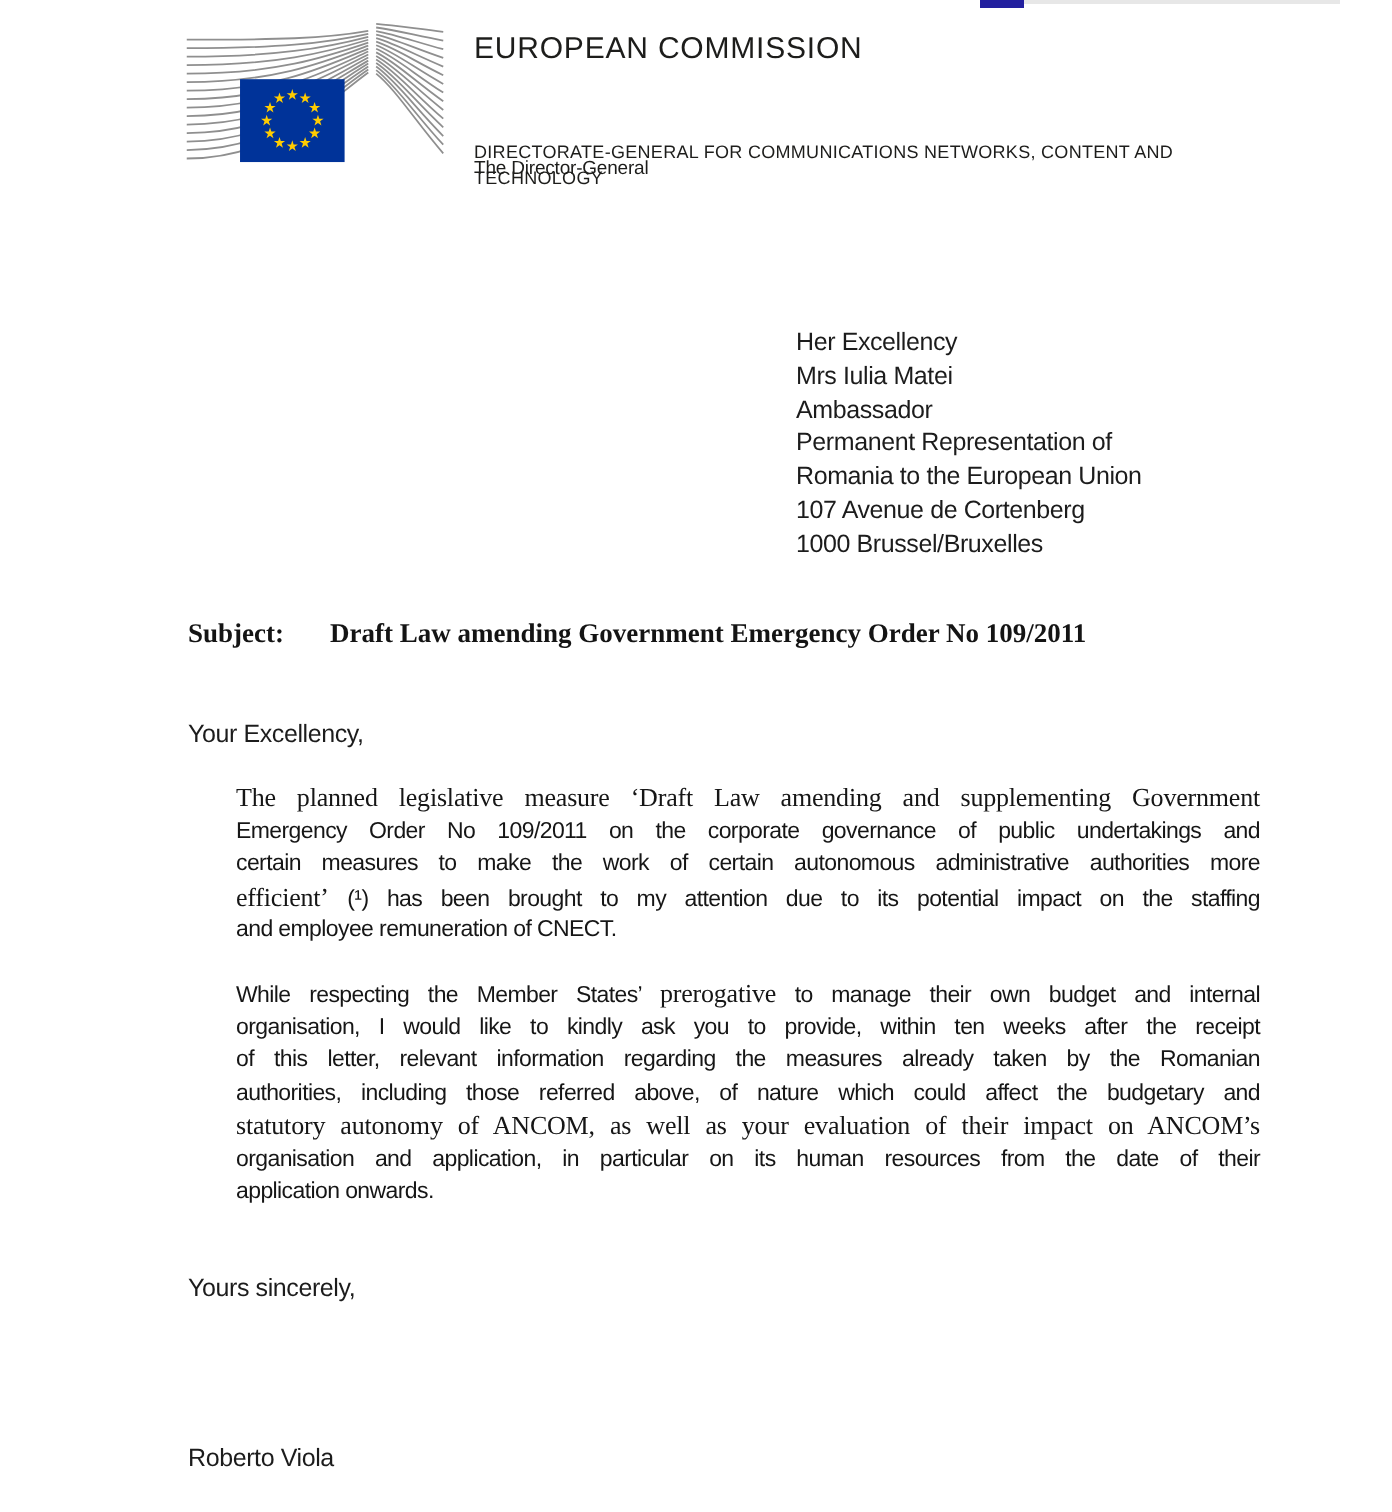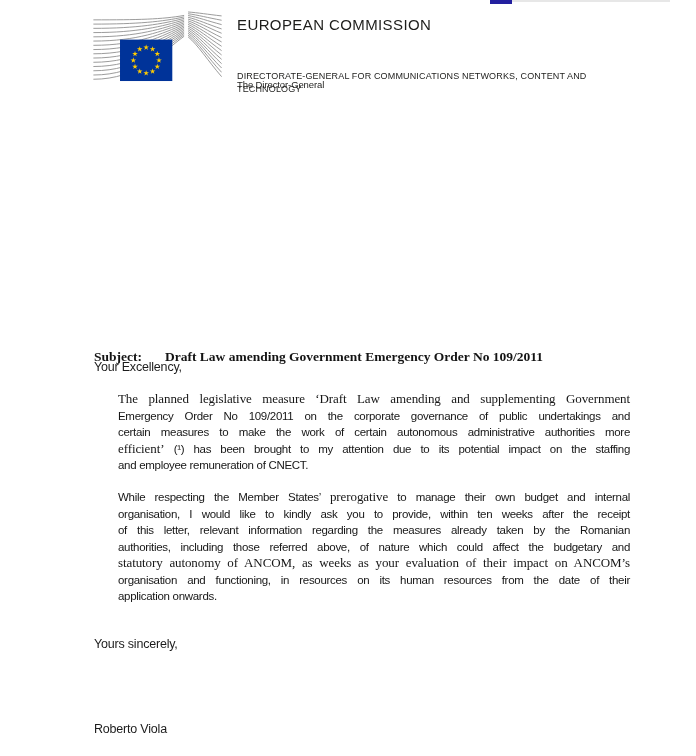--- a/index.html
+++ b/index.html
@@ -30,21 +30,21 @@
     position: absolute; left: 237px; top: 79px;
     font-size: 9.5px; color: #1d1d1b; letter-spacing: -0.1px;
   }
 
   
   .reference { position: absolute; left: 398px; top: 110px; font-size: 12.5px; letter-spacing: -0.2px; line-height: 16px; white-space: nowrap; }
   .recipient { position: absolute; left: 398px; top: 163px; font-size: 12.5px; letter-spacing: -0.2px; line-height: 16.8px; white-space: nowrap; }
 
   
   .subject { position: absolute; left: 94px; top: 309px; display: flex; width: 512px;
-    font-family: "Liberation Serif", serif; font-weight: bold; font-size: 13.5px; color: #141414; margin-top: 40px; }
+    font-family: "Liberation Serif", serif; font-weight: bold; font-size: 13.5px; color: #141414; }
   .subject .label { width: 71px; flex: 0 0 71px; }
 
   
   .salutation { position: absolute; left: 94px; top: 360px; font-size: 12.5px; letter-spacing: -0.2px; }
   .para { position: absolute; left: 94px; width: 512px; font-size: 11.5px; letter-spacing: -0.3px; color: #161616; margin-left: 24px; }
   .para-1 { top: 391px; }
   .para-2 { top: 489px; }
   .bline { height: 16.5px; line-height: 16.5px; text-align: justify; text-align-last: justify; overflow: visible; }
   .bline.last { text-align-last: left; }
   .f-sans  { font-family: "Liberation Sans", sans-serif; font-size: 11.5px; letter-spacing: -0.3px; }
@@ -116,20 +116,29 @@
   </svg>
 
   <div class="institution">EUROPEAN COMMISSION</div>
   <div class="directorate">
     <div>DIRECTORATE-GENERAL FOR COMMUNICATIONS NETWORKS, CONTENT AND</div>
     <div>TECHNOLOGY</div>
   </div>
   <div class="sender-title">The Director-General</div>
 
 
+  <div class="recipient">
+    <div>Her Excellency</div>
+    <div>Mrs Iulia Matei</div>
+    <div>Ambassador</div>
+    <div>Permanent Representation of</div>
+    <div>Romania to the European Union</div>
+    <div>107 Avenue de Cortenberg</div>
+    <div>1000 Brussel/Bruxelles</div>
+  </div>
 
   <div class="subject">
     <span class="label">Subject:</span>
     <span>Draft Law amending Government Emergency Order No 109/2011</span>
   </div>
 
   <div class="salutation">Your Excellency,</div>
 
   <div class="para para-1">
     <div class="bline"><span class="f-serif">The planned legislative measure ‘Draft Law amending and supplementing Government</span></div>
@@ -137,21 +146,21 @@
     <div class="bline"><span class="f-sans">certain measures to make the work of certain autonomous administrative authorities more</span></div>
     <div class="bline"><span class="f-serif">efficient’</span><span class="f-sans"> (¹) has been brought to my attention due to its potential impact on the staffing</span></div>
     <div class="bline last"><span class="f-sans">and employee remuneration of CNECT.</span></div>
   </div>
 
   <div class="para para-2">
     <div class="bline"><span class="f-sans">While respecting the Member States’ </span><span class="f-serif">prerogative</span><span class="f-sans"> to manage their own budget and internal</span></div>
     <div class="bline"><span class="f-sans">organisation, I would like to kindly ask you to provide, within ten weeks after the receipt</span></div>
     <div class="bline"><span class="f-sans">of this letter, relevant information regarding the measures already taken by the Romanian</span></div>
     <div class="bline"><span class="f-sans">authorities, including those referred above, of nature which could affect the budgetary and</span></div>
-    <div class="bline"><span class="f-serif">statutory autonomy of ANCOM, as weeks as your evaluation of their impact on ANCOM’s</span></div>
-    <div class="bline"><span class="f-sans">organisation and functioning, in resources on its human resources from the date of their</span></div>
+    <div class="bline"><span class="f-serif">statutory autonomy of ANCOM, as well as your evaluation of their impact on ANCOM’s</span></div>
+    <div class="bline"><span class="f-sans">organisation and application, in particular on its human resources from the date of their</span></div>
     <div class="bline last"><span class="f-sans">application onwards.</span></div>
   </div>
 
   <div class="closing">Yours sincerely,</div>
   <div class="signature">Roberto Viola</div>
 
 </div>
 
 </body></html>

